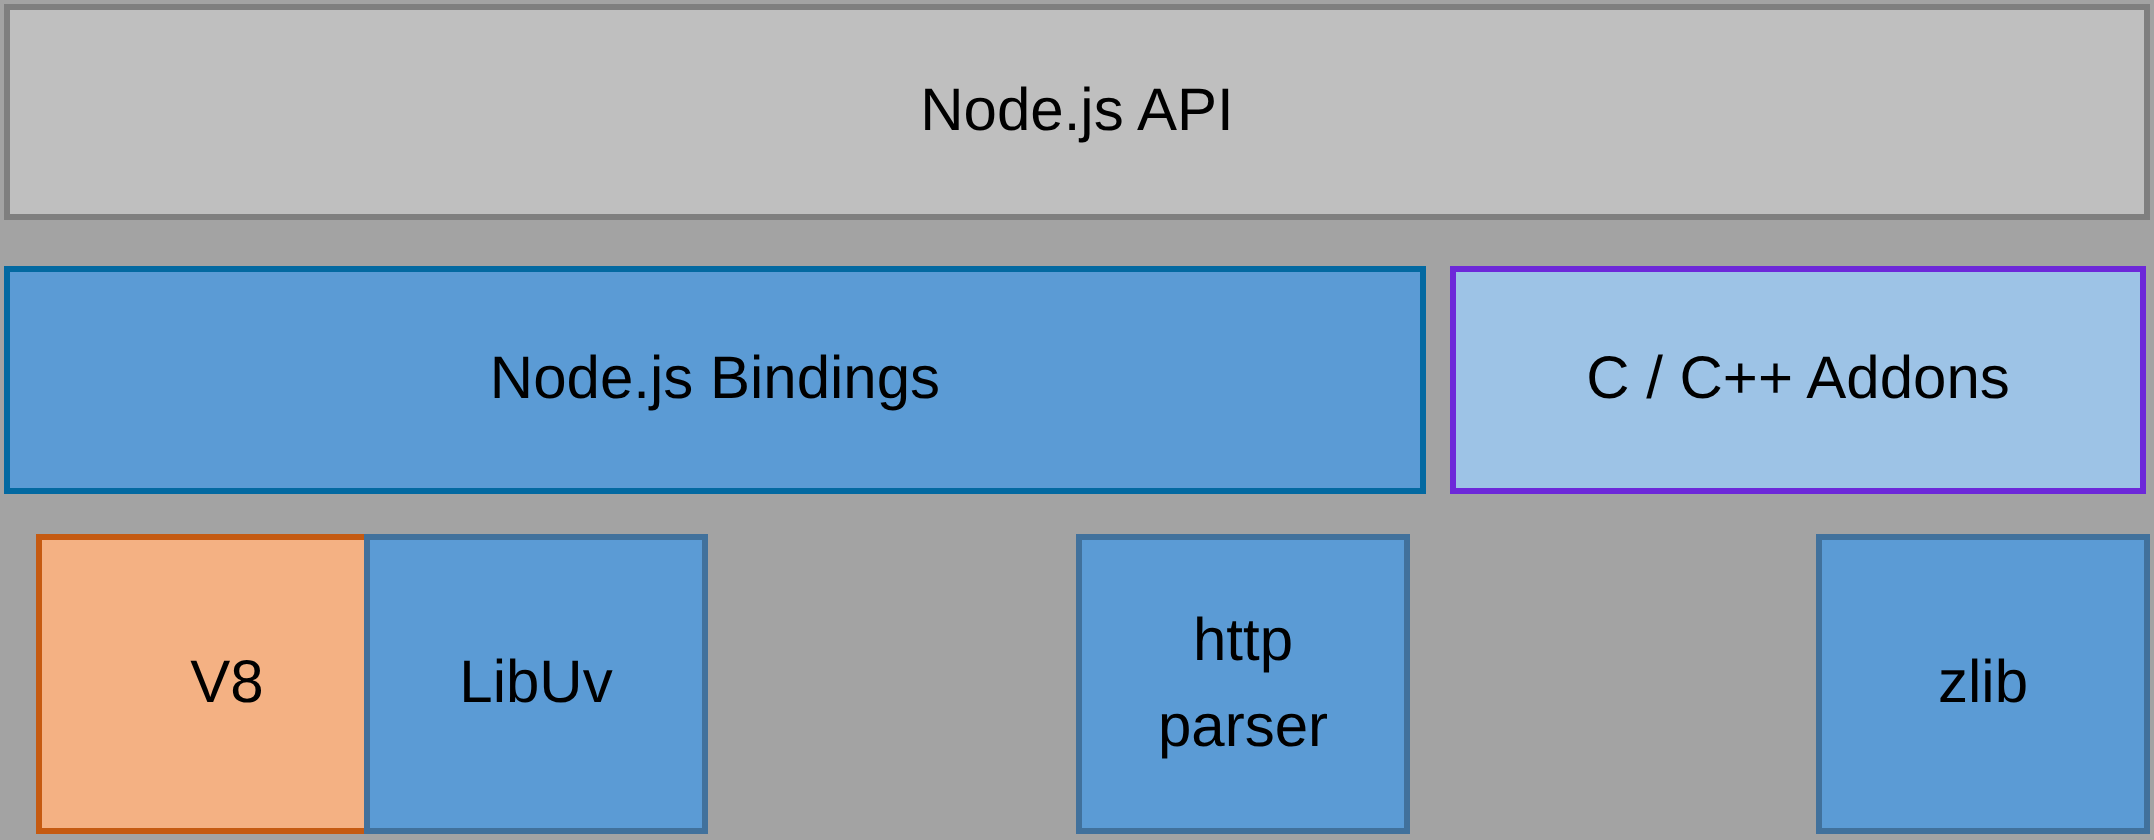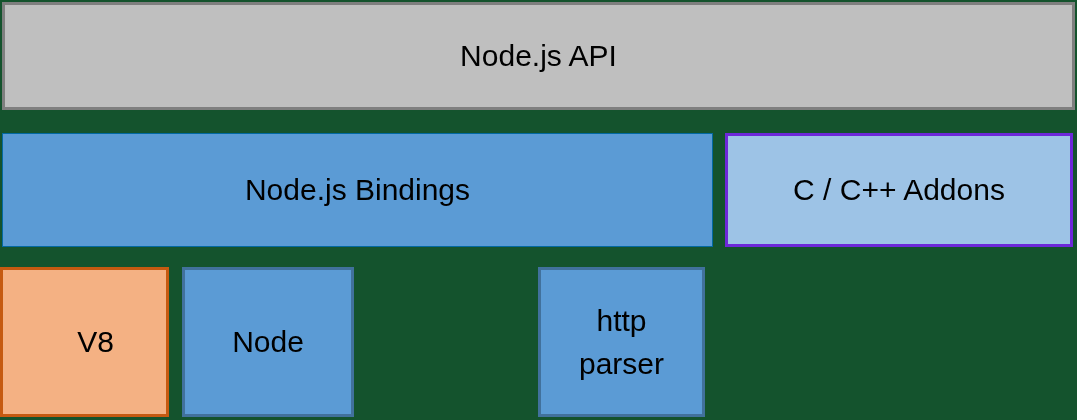--- a/index.html
+++ b/index.html
@@ -4,21 +4,21 @@
 <style>
   html, body {
     margin: 0;
     padding: 0;
     background: #000000;
   }
   .stage {
     position: relative;
     width: 1077px;
     height: 420px;
-    background: #14532d;
+    background: #a3a3a3;
     font-family: "Liberation Sans", sans-serif;
     color: #000000;
     overflow: hidden;
   }
   .box {
     position: absolute;
     box-sizing: border-box;
     display: flex;
     align-items: center;
     justify-content: center;
@@ -31,38 +31,38 @@
     left: 2px; top: 2px;
     width: 1073px; height: 108px;
     background: #BFBFBF;
     border: 3px solid #7F7F7F;
   }
   
   .bindings {
     left: 2px; top: 133px;
     width: 711px; height: 114px;
     background: #5B9BD5;
-    border: 1px solid #0369a1;
+    border: 3px solid #0369a1;
   }
   .addons {
     left: 725px; top: 133px;
     width: 348px; height: 114px;
     background: #9DC3E6;
     border: 3px solid #6d28d9;
   }
   
   .dep {
     top: 267px;
     height: 150px;
     background: #5B9BD5;
     border: 3px solid #41719C;
     padding: 0 22px;
   }
   .dep-v8 {
-    left: 0; width: 169px;
+    left: 18px; width: 169px;
     background: #F4B183;
     border-color: #C55A11;
     padding-left: 44px;
   }
   .dep-libuv  { left: 182px; width: 172px; }
   .dep-cares  { left: 363px; width: 172px; }
   .dep-httpparser { left: 538px; width: 167px; }
   .dep-openssl { left: 723px; width: 174px; }
   .dep-zlib   { left: 908px; width: 167px; }
 </style>
@@ -81,23 +81,26 @@
 
   <div class="box addons">
     <span>C / C++ Addons</span>
   </div>
 
   <div class="box dep dep-v8">
     <span>V8</span>
   </div>
 
   <div class="box dep dep-libuv">
-    <span>Node</span>
+    <span>LibUv</span>
   </div>
 
 
   <div class="box dep dep-httpparser">
     <span>http parser</span>
   </div>
 
 
+  <div class="box dep dep-zlib">
+    <span>zlib</span>
+  </div>
 
 </div>
 
 </body></html>

